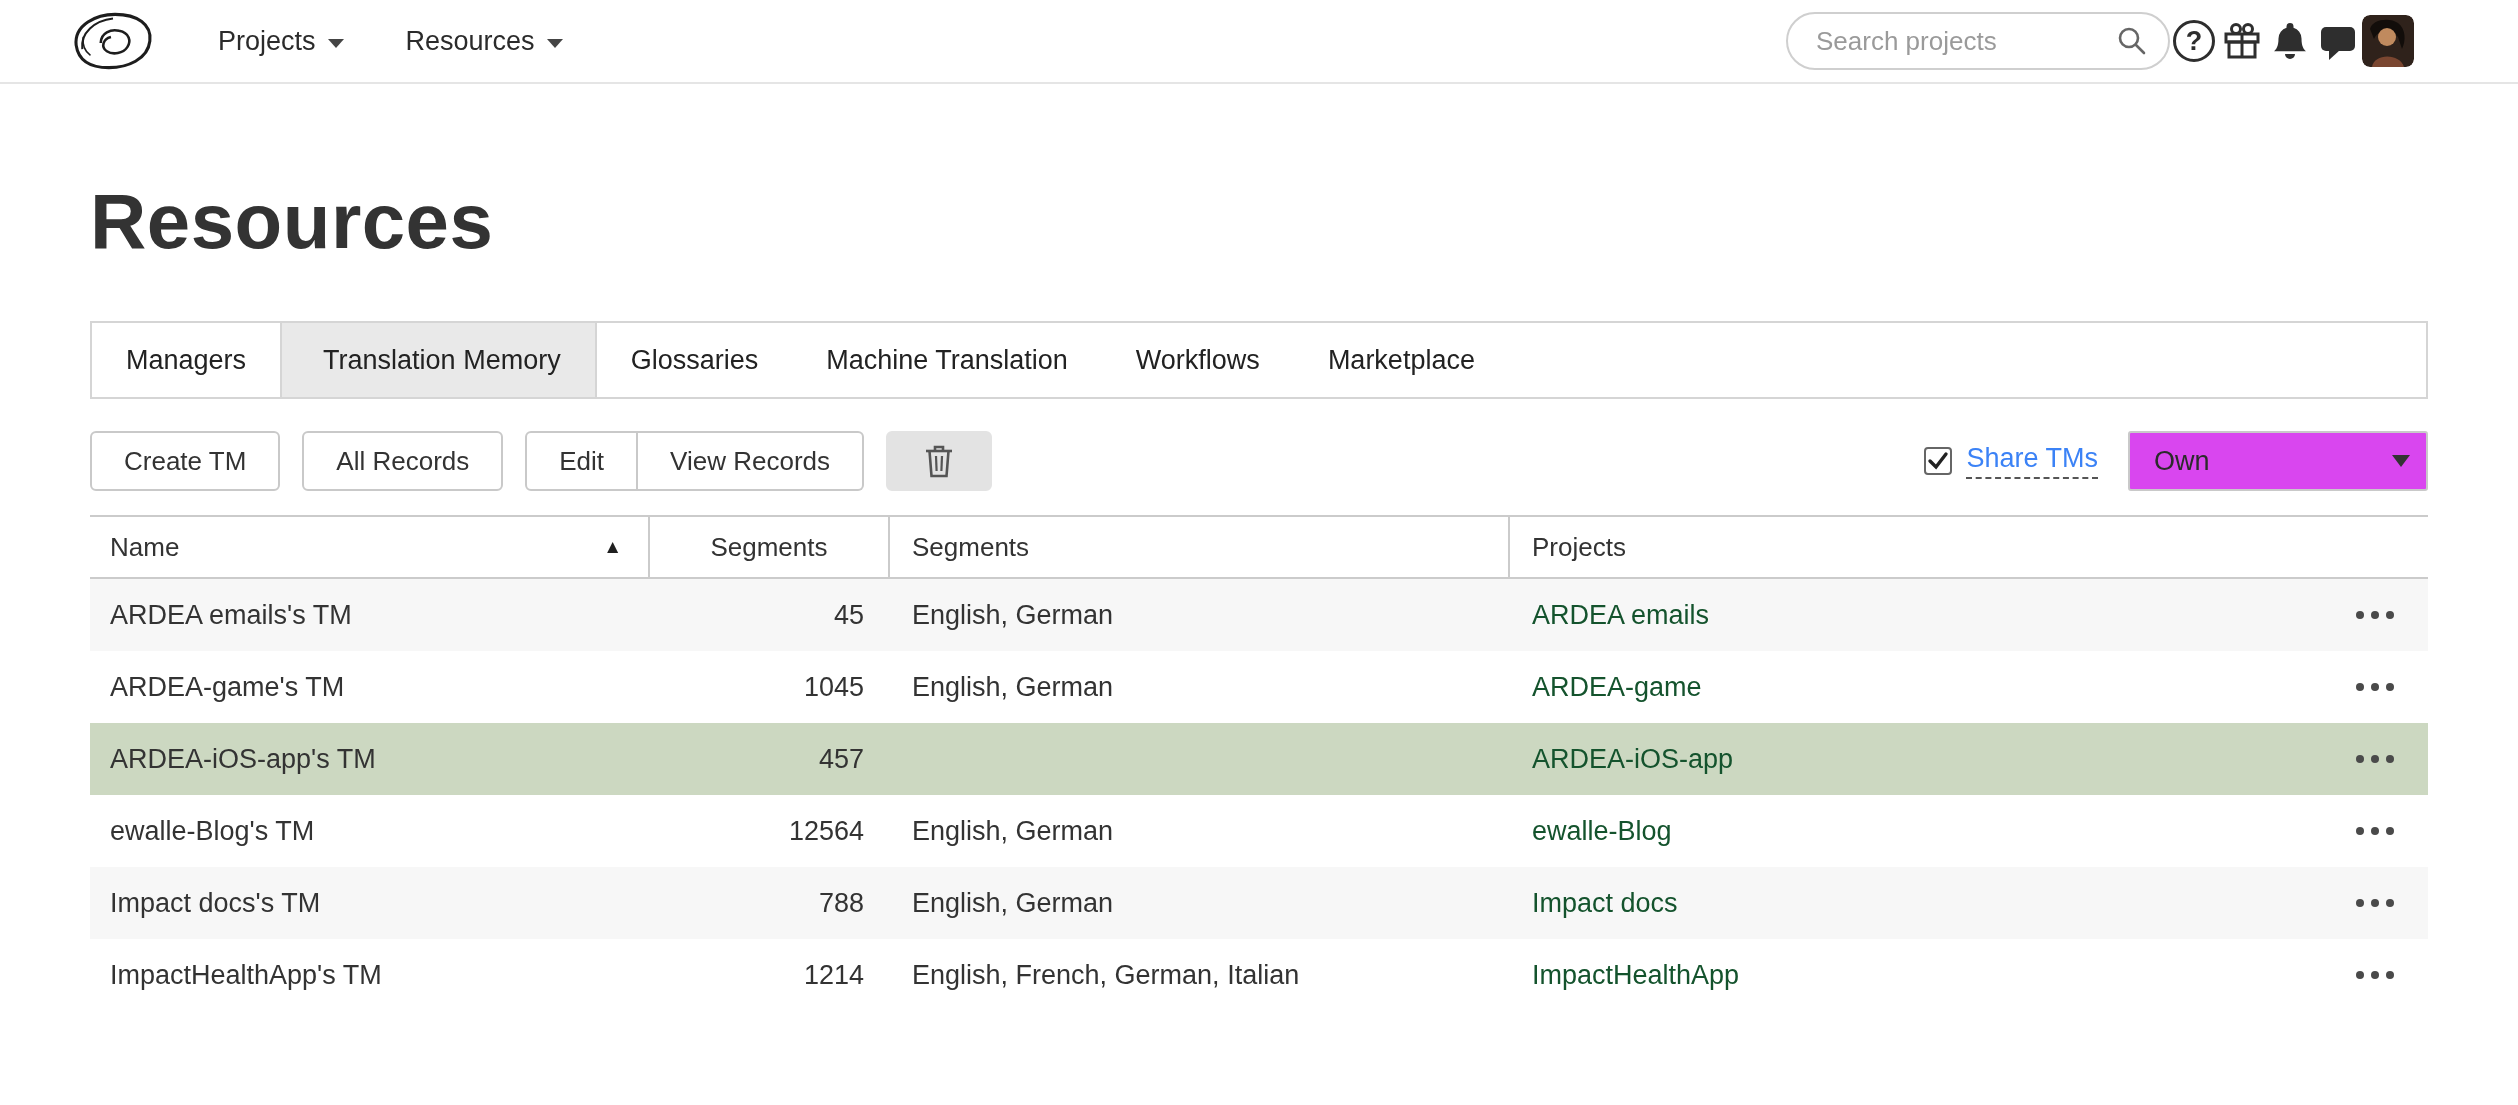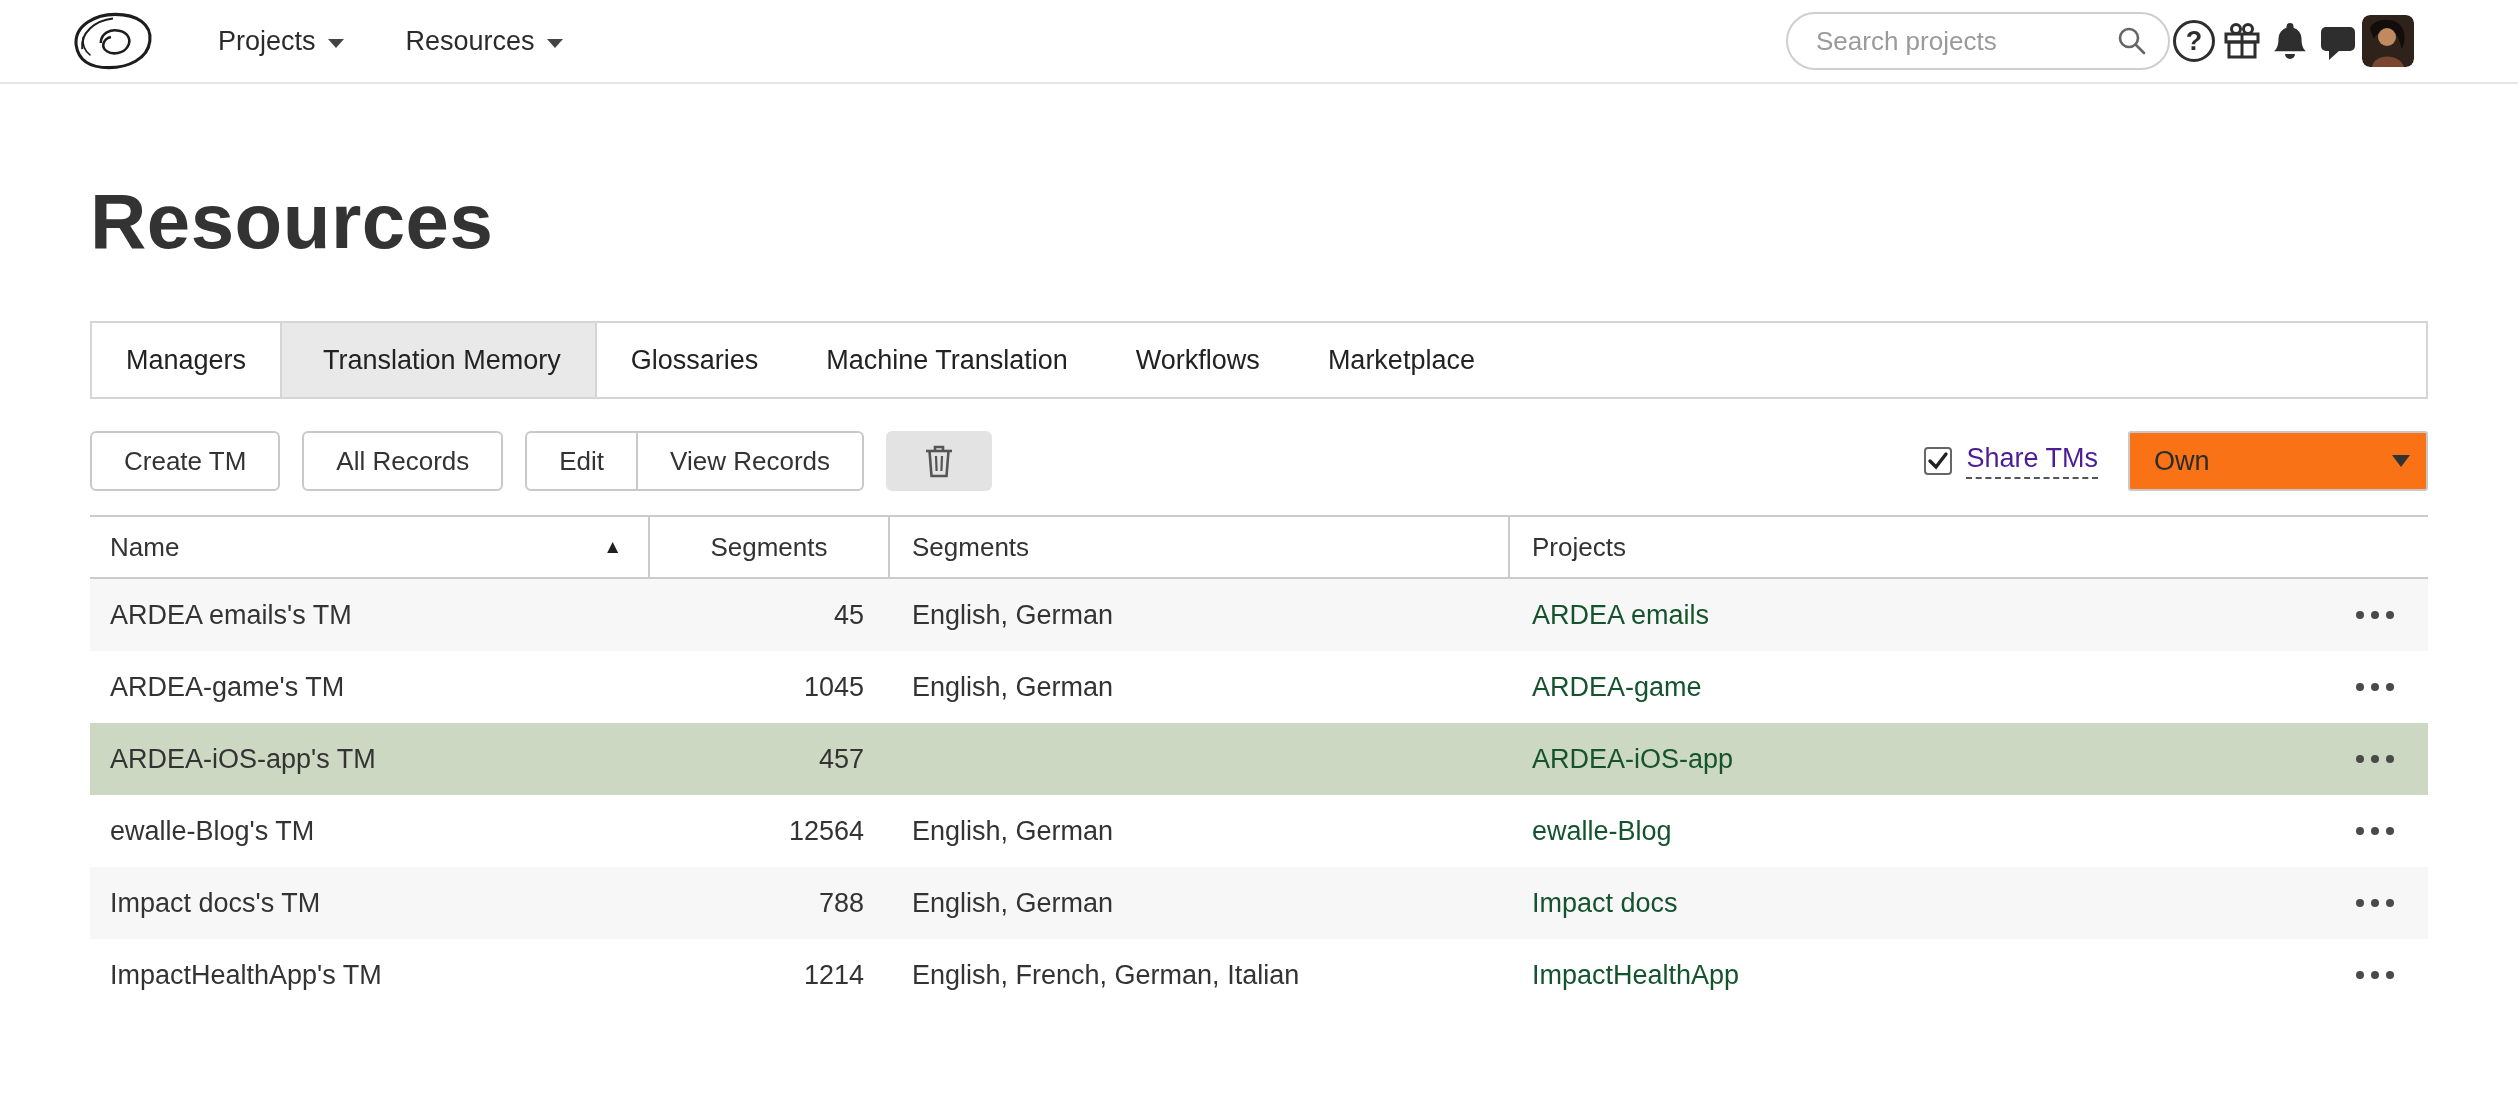--- a/index.html
+++ b/index.html
@@ -87,29 +87,29 @@
   .btn-group .btn:first-child { border-radius: 6px 0 0 6px; }
   .btn-group .btn:last-child { border-radius: 0 6px 6px 0; border-left: none; }
   .btn-trash { width: 106px; background: #e3e3e3; border-color: #e3e3e3; justify-content: center; }
   .toolbar-right { margin-left: auto; display: flex; align-items: center; }
   .checkbox {
     width: 28px; height: 28px;
     border: 2px solid #666; border-radius: 4px;
     display: flex; align-items: center; justify-content: center;
     cursor: pointer; background: #fff; flex: none;
   }
-  .share-label { font-size: 27px; margin-left: 14px; border-bottom: 2px dashed #555; padding-bottom: 3px; cursor: pointer; color: #4c1d95; }
+  .share-label { font-size: 27px; margin-left: 14px; border-bottom: 2px dashed #555; padding-bottom: 3px; cursor: pointer; color: #3b82f6; }
   .dropdown {
     width: 300px; height: 60px;
     border: 2px solid #c9c9c9; border-radius: 3px;
     margin-left: 30px;
     display: flex; align-items: center;
     font-size: 27px; color: #2b2b2b;
     padding: 0 16px 0 24px;
-    cursor: pointer; background: #f97316;
+    cursor: pointer; background: #d946ef;
   }
   .dd-caret {
     margin-left: auto;
     width: 0; height: 0;
     border-left: 9px solid transparent;
     border-right: 9px solid transparent;
     border-top: 12px solid #333;
   }
 
   

